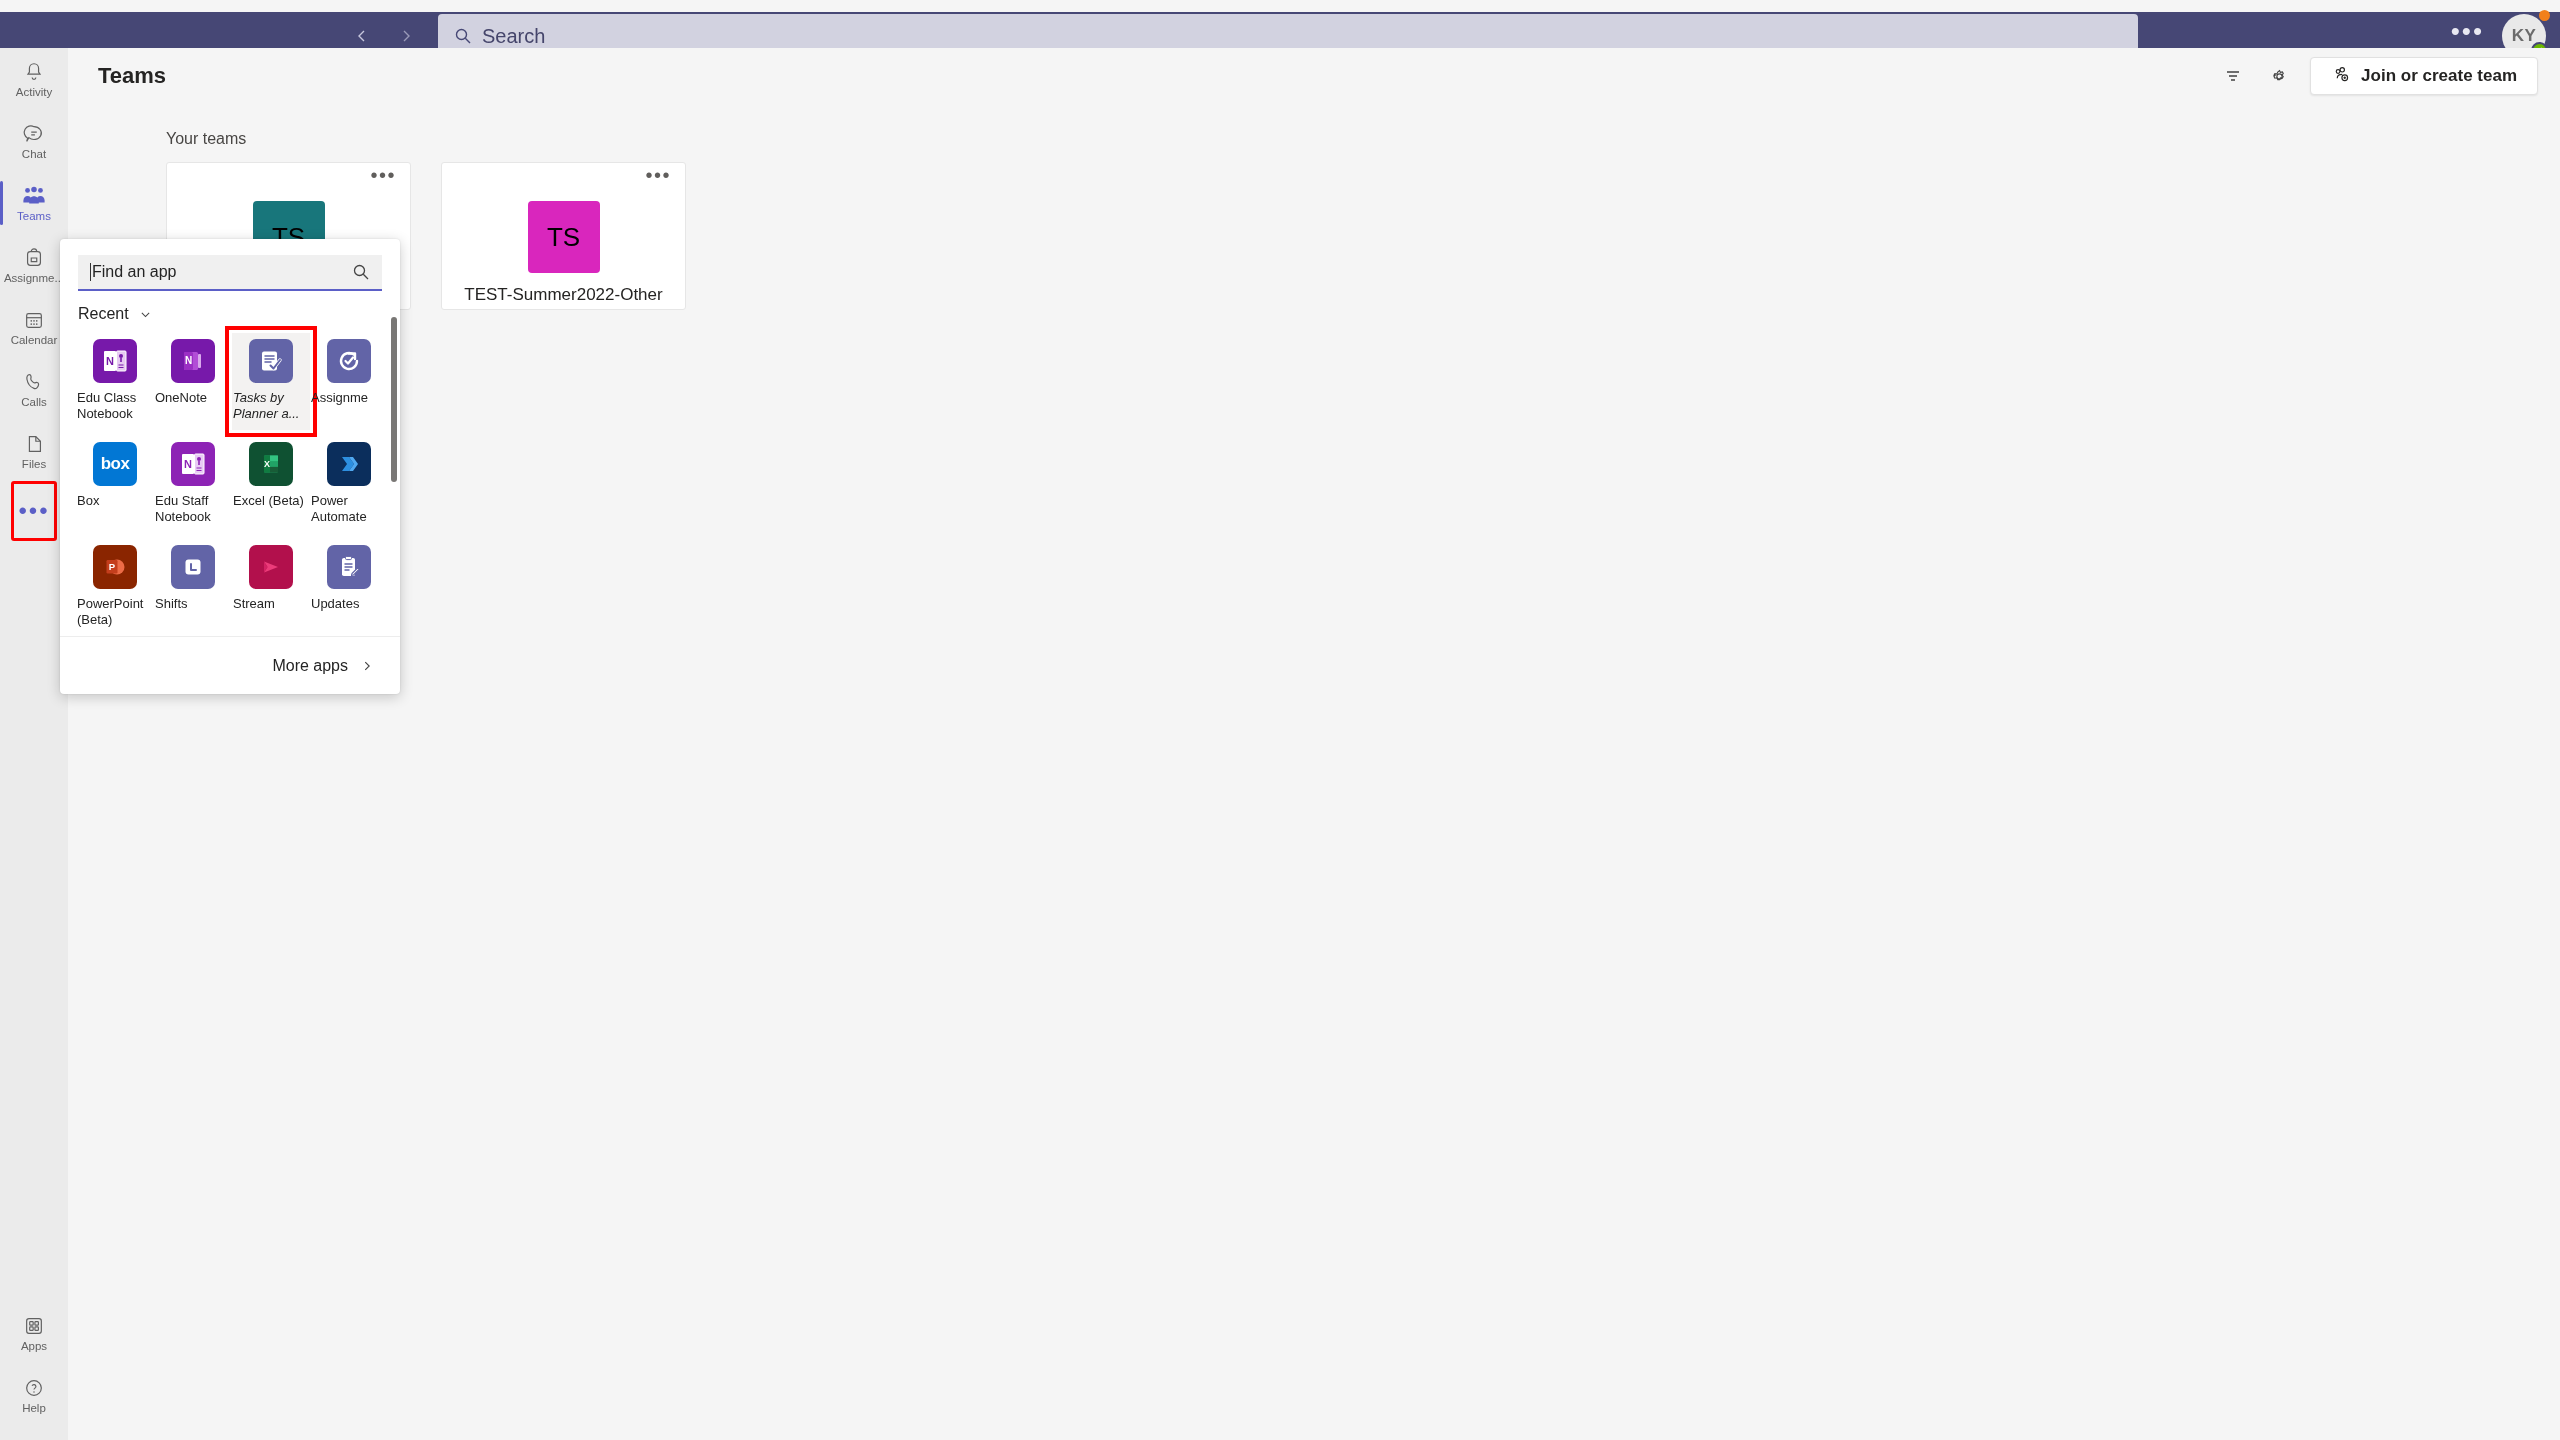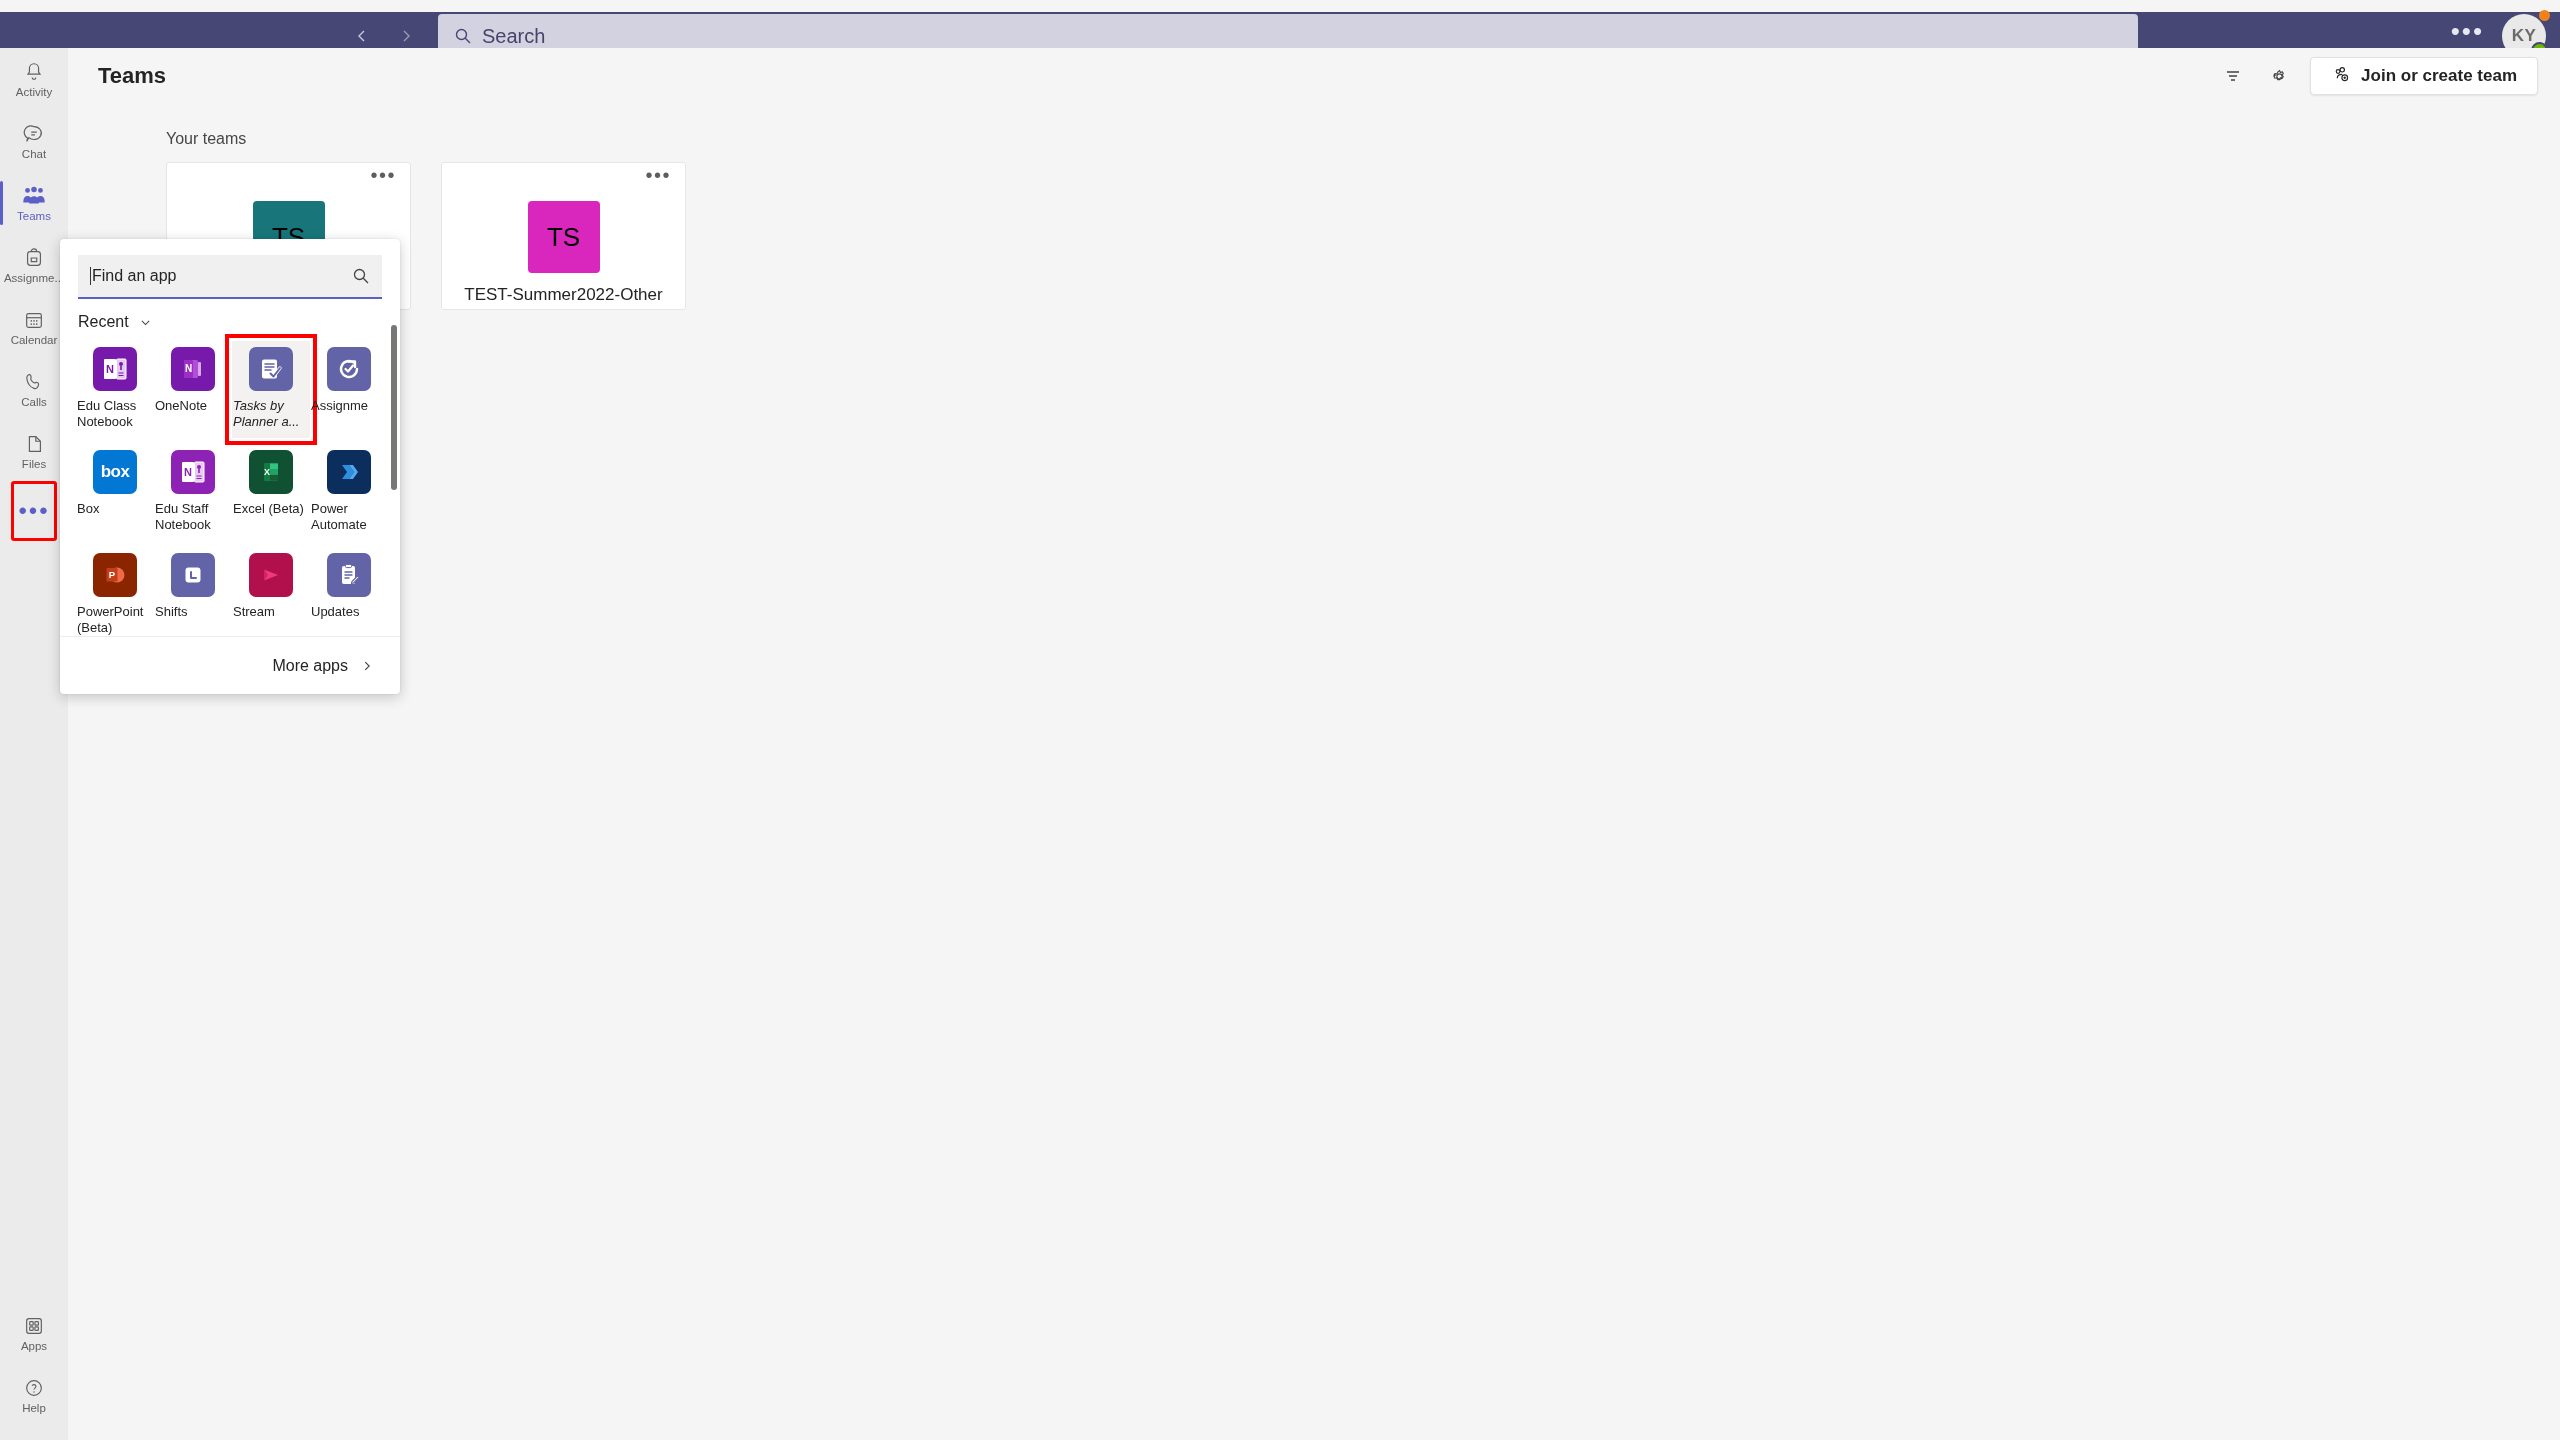--- a/index.html
+++ b/index.html
@@ -136,21 +136,21 @@
     left: 60px; top: 239px;
     width: 340px; height: 455px;
     background: #fff;
     border-radius: 4px;
     box-shadow: 0 3px 14px rgba(0,0,0,.20), 0 0 2px rgba(0,0,0,.12);
     display: flex; flex-direction: column;
     overflow: hidden;
   }
   #flyout-search {
     margin: 16px 18px 0 18px;
-    height: 44px; background: #f0f0f0;
+    height: 36px; background: #f0f0f0;
     border-bottom: 2px solid #5b5fc7;
     display: flex; align-items: center;
     padding: 0 12px;
   }
   #flyout-search .caret {
     width: 1px; height: 18px; background: #333; margin-right: 1px;
   }
   #flyout-search .ph { font-size: 16px; color: #242424; flex: 1; }
   #flyout-search .mag { color: #444; display: flex; }
   #flyout-scroll {

